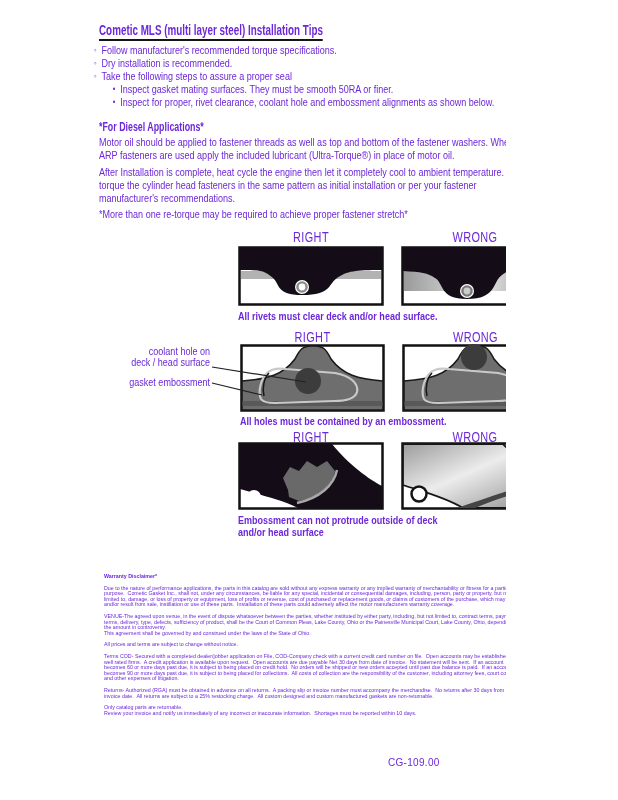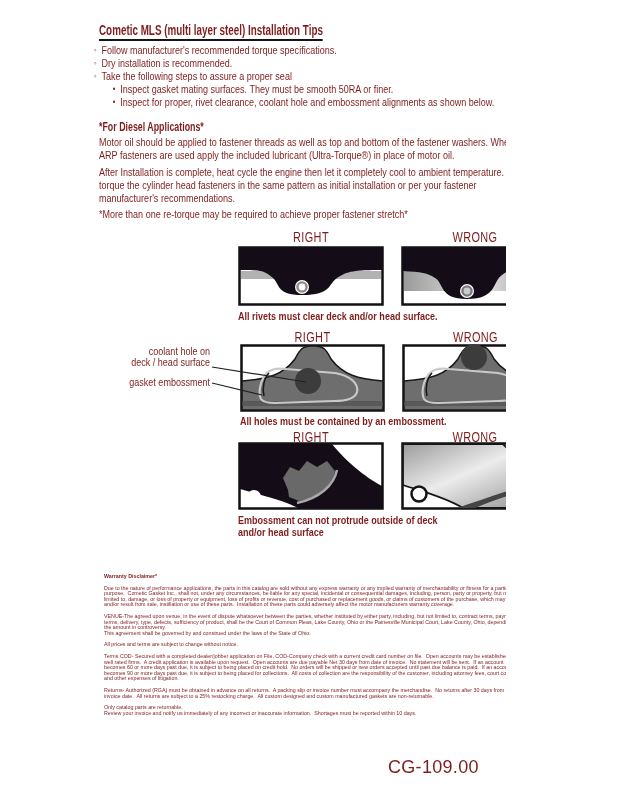--- a/index.html
+++ b/index.html
@@ -1,18 +1,18 @@
 <!DOCTYPE html>
 <html><head>
 <meta charset="utf-8">
 <style>
   html,body { margin:0; padding:0; background:#fff; }
   #page {
     position:relative; width:506px; height:800px; background:#ffffff;
-    font-family:"Liberation Sans", sans-serif; color:#7f1d1d; overflow:hidden;
+    font-family:"Liberation Sans", sans-serif; color:#6d28d9; overflow:hidden;
   }
   .abs { position:absolute; }
   
   .sx68  { transform:scaleX(0.68); transform-origin:0 0; }
   .sx82  { transform:scaleX(0.82); transform-origin:0 0; }
   .sx82r { transform:scaleX(0.82); transform-origin:100% 0; }
   .sx78c { transform:scaleX(0.78); transform-origin:50% 0; }
 
   .title { font-size:14.5px; font-weight:bold; white-space:nowrap; }
   .title span { border-bottom:2px solid #141414; padding-bottom:1px; }
@@ -25,21 +25,21 @@
   .heading { font-size:13px; font-weight:bold; white-space:nowrap; }
 
   .rw-label { font-size:14px; letter-spacing:0.5px; text-align:center; }
   .caption { font-size:11px; font-weight:bold; white-space:nowrap; }
   .ann-label { font-size:11px; line-height:11px; text-align:right; white-space:nowrap; }
 
   .fineprint { width:417px; font-size:5.3px; line-height:5.6px; }
   .fp { margin:0 0 6px 0; white-space:pre-wrap; }
   .fp-tight { margin:0; white-space:pre-wrap; }
   .fp-head { font-weight:bold; margin:0 0 6px 0; }
-  .docnum { font-size:18px; letter-spacing:0.3px; }
+  .docnum { font-size:10px; letter-spacing:0.3px; }
   svg { display:block; }
 </style>
 </head>
 <body>
 
 <div id="page">
 
   <div class="abs title sx68" style="left:99px; top:22px;">
     <span>Cometic MLS (multi layer steel) Installation Tips</span>
   </div>

